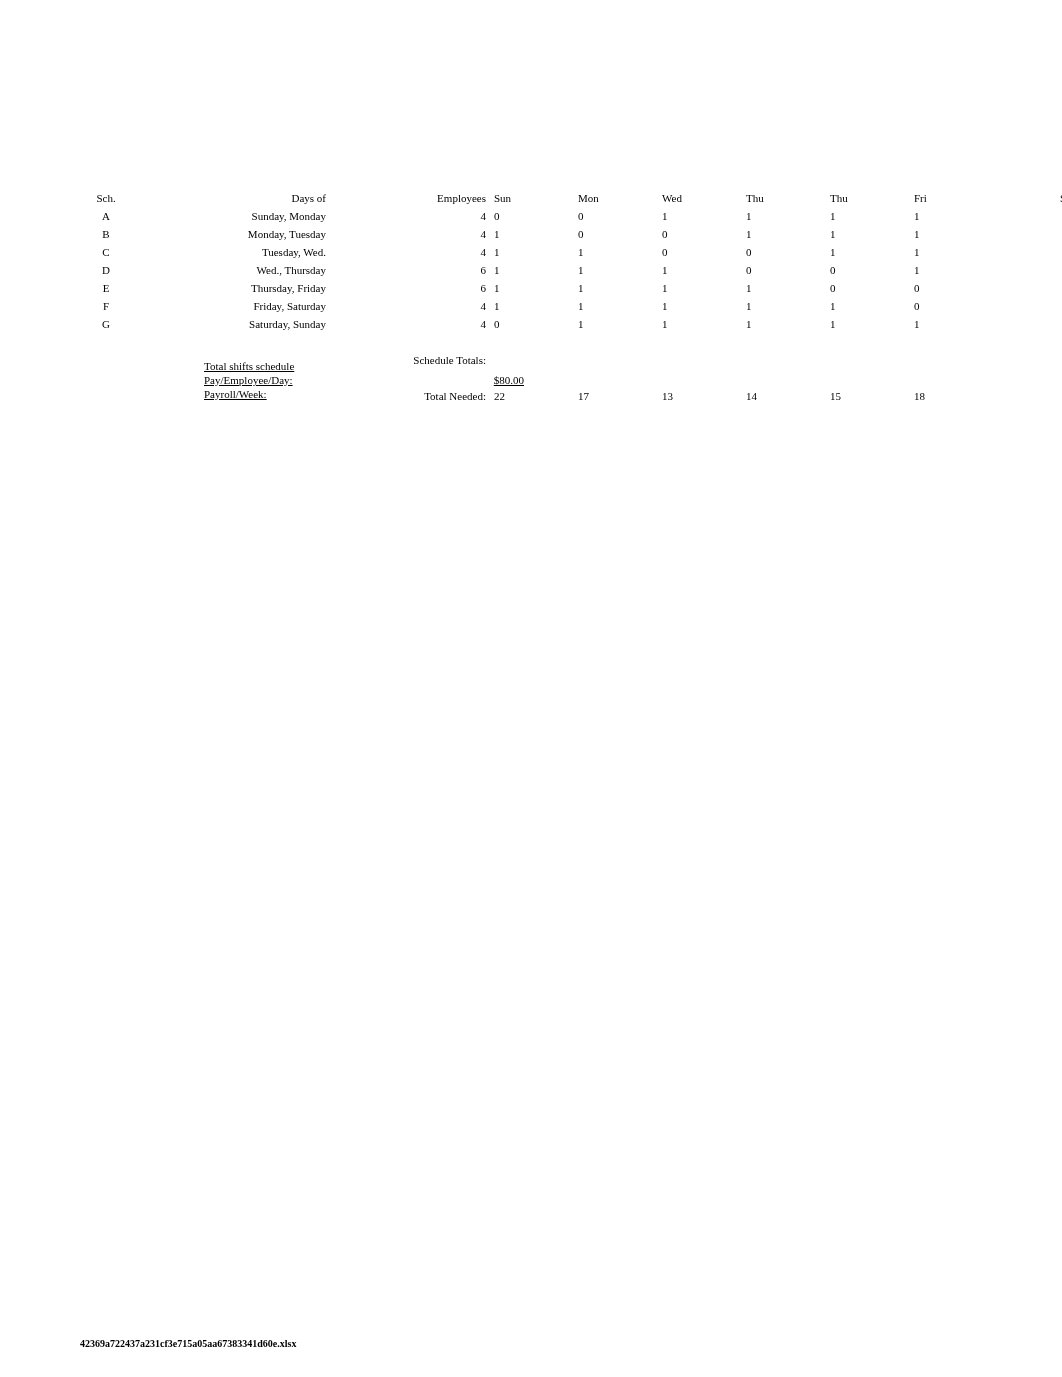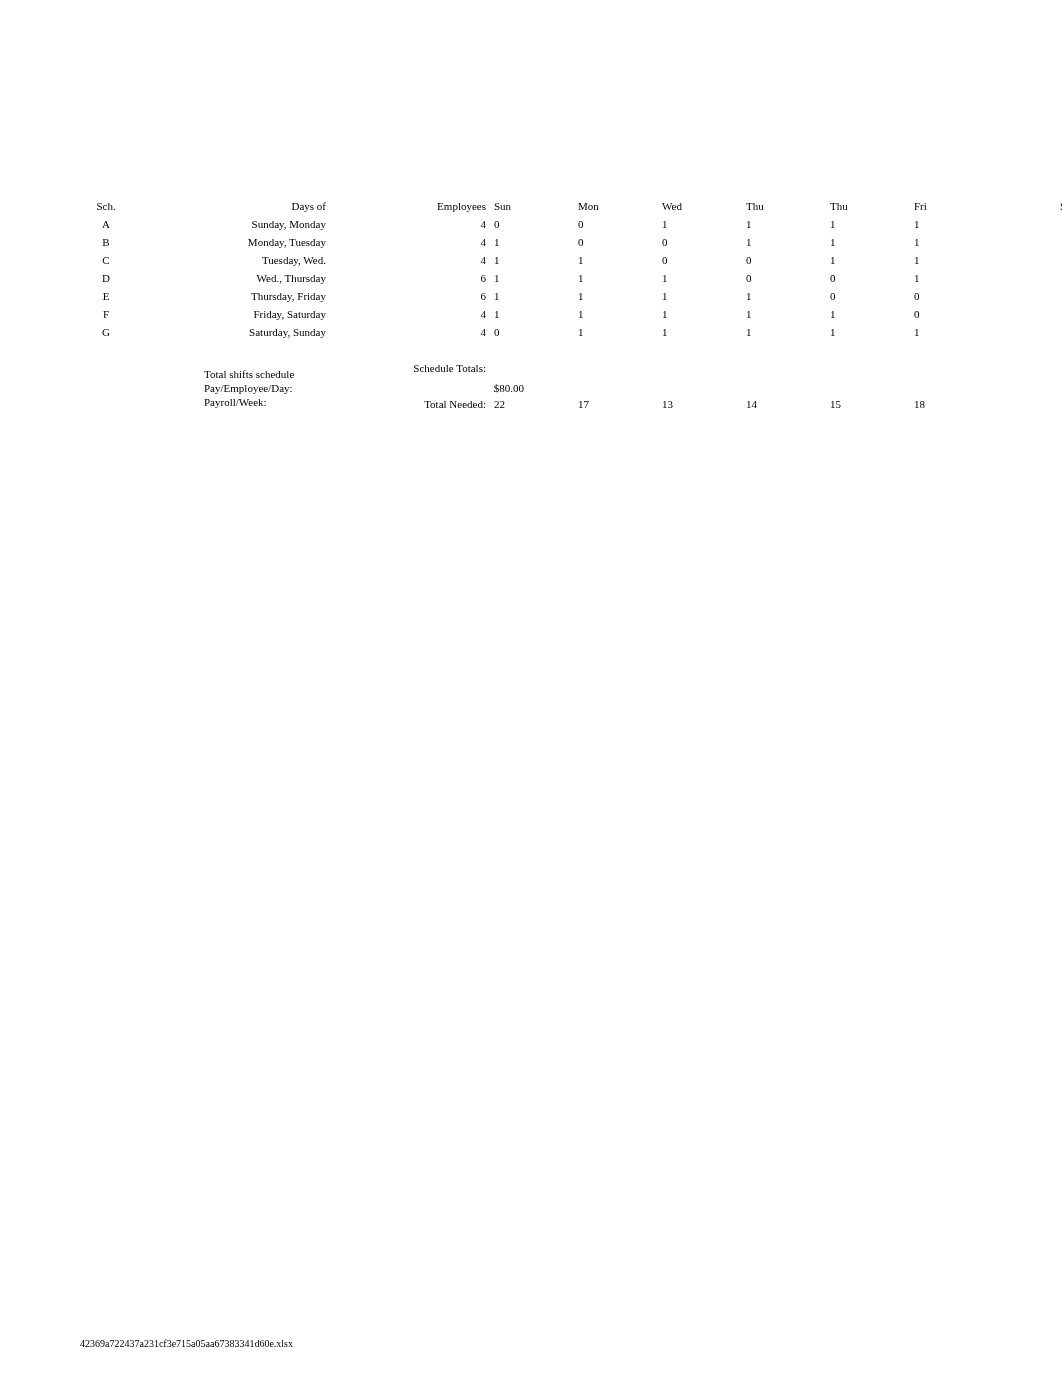--- a/index.html
+++ b/index.html
@@ -9,21 +9,21 @@
     font-family: "Times New Roman", Times, serif;
     font-size: 11px;
     color: #000000;
     width: 1062px;
     height: 1377px;
     position: relative;
   }
   .page {
     position: absolute;
     left: 80px;
-    top: 197px;
+    top: 189px;
     width: 918px;
   }
   table.grid {
     border-collapse: collapse;
     width: 100%;
     table-layout: fixed;
   }
   table.grid td, table.grid th {
     padding: 3px 4px;
     vertical-align: middle;
@@ -38,28 +38,30 @@
   .footer-block {
     position: absolute;
     left: 124px;
     top: 170px;
     width: 400px;
   }
   .footer-row {
     display: flex;
     align-items: flex-end;
     padding: 1px 0;
+    text-decoration: underline;
   }
   .footer-label { width: 200px; }
   .footer-value { width: 120px; text-align: right; }
   .filename {
     position: absolute;
     left: 80px;
     bottom: 28px;
     font-size: 10px;
+    font-weight: bold;
   }
 </style>
 </head>
 <body>
 
 <div class="page">
   <table class="grid">
     <thead>
       <tr>
         <th class="col-sch">Sch.</th>

